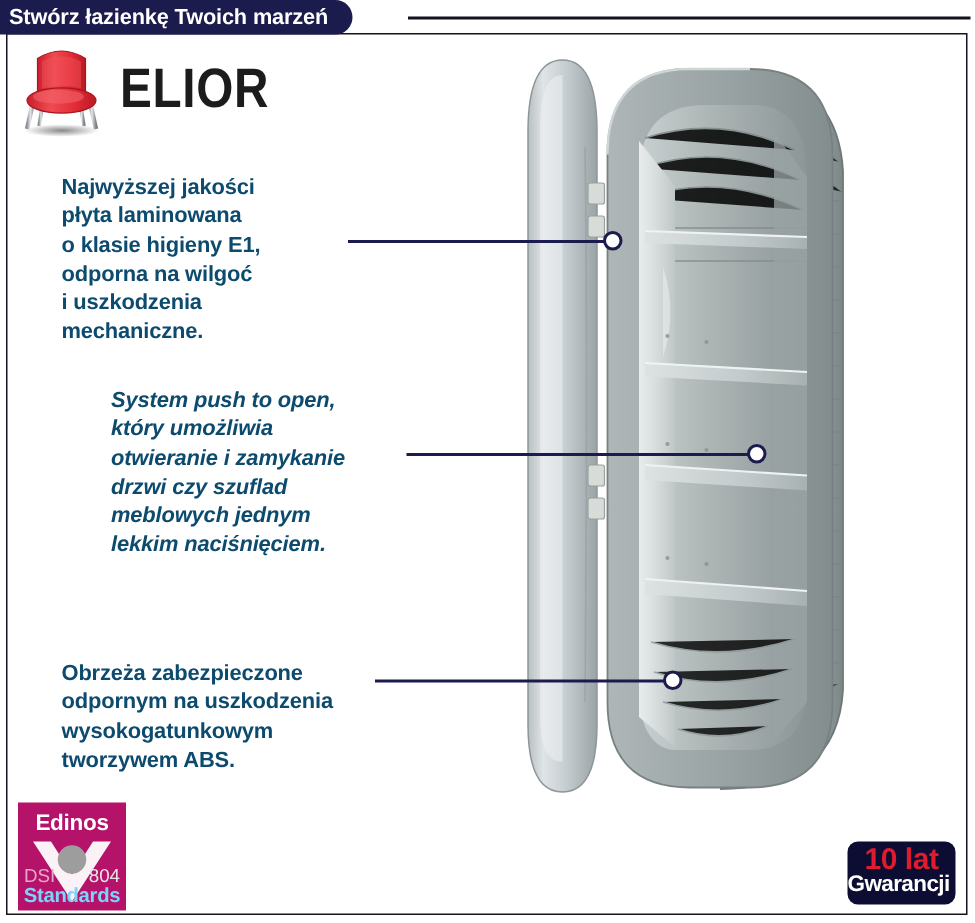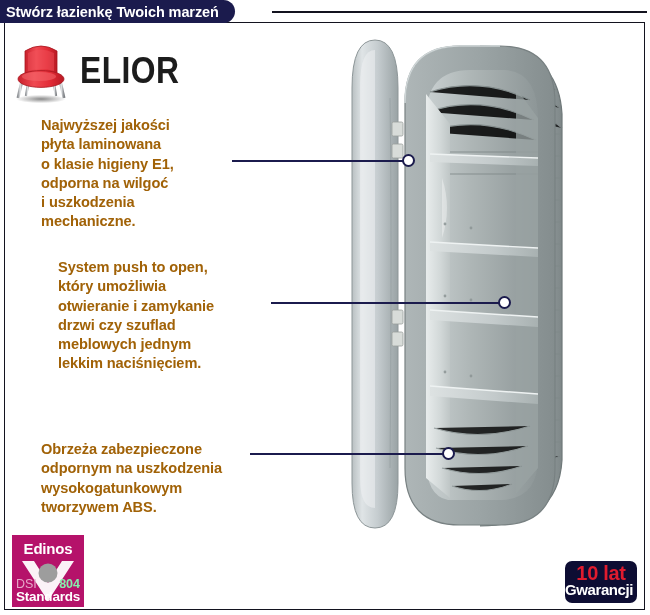--- a/index.html
+++ b/index.html
@@ -26,34 +26,34 @@
   #banner-text{
     color:#ffffff;font-weight:bold;font-size:14.5px;white-space:nowrap;
     letter-spacing:-0.1px;
   }
   #banner-rule{
     position:absolute;left:272px;top:10.5px;width:375px;height:2px;
     background:#13131f;z-index:29;
   }
 
   
-  #logo{position:absolute;left:8px;top:36px;width:180px;height:68px;z-index:20;}
+  #logo{position:absolute;left:8px;top:24px;width:180px;height:68px;z-index:20;}
   #chair{position:absolute;left:2px;top:2px;width:62px;height:66px;}
   #brand{
     position:absolute;left:72px;top:14px;
     font-family:"Liberation Sans Narrow","Liberation Sans",sans-serif;
     font-weight:bold;font-size:37px;color:#1c1c1c;letter-spacing:0.5px;
     transform:scaleX(0.86);transform-origin:left center;
   }
 
   
-  .feature{position:absolute;color:#a16207;font-weight:bold;font-size:14.6px;
+  .feature{position:absolute;color:#0c4a6e;font-weight:bold;font-size:14.6px;
            line-height:19.3px;z-index:20;white-space:pre-line;letter-spacing:-0.1px;}
   #feature-0{left:41px;top:116px;width:215px;}
-  #feature-1{left:58px;top:258px;width:215px;}
+  #feature-1{left:74px;top:258px;width:215px;font-style:italic;}
   #feature-2{left:41px;top:440px;width:230px;}
 
   
   .leader{position:absolute;height:1.6px;background:#1b1b4d;z-index:22;}
   .dot{position:absolute;width:13px;height:13px;border-radius:50%;
        background:#ffffff;border:2.4px solid #1b1b4d;box-sizing:border-box;z-index:23;}
 
   
   #product{position:absolute;left:330px;top:28px;width:300px;height:520px;z-index:10;}
 
@@ -63,25 +63,25 @@
     background:#b5126a;z-index:25;overflow:hidden;
   }
   #edinos-top{
     position:absolute;left:0;top:5px;width:100%;text-align:center;
     color:#ffffff;font-weight:bold;font-size:15px;letter-spacing:-0.2px;
   }
   #edinos-dsi{
     position:absolute;left:4px;top:42px;color:#e6a8c9;font-weight:normal;font-size:12.5px;
   }
   #edinos-804{
-    position:absolute;right:4px;top:42px;color:#86efac;font-weight:bold;font-size:12.5px;margin-left:14px;
+    position:absolute;right:4px;top:42px;color:#e5e5e5;font-weight:normal;font-size:12.5px;margin-left:14px;
   }
   #edinos-std{
     position:absolute;left:0;bottom:3px;width:100%;text-align:center;
-    color:#ffffff;font-weight:bold;font-size:13.5px;letter-spacing:-0.2px;
+    color:#7dd3fc;font-weight:bold;font-size:13.5px;letter-spacing:-0.2px;
   }
 
   #warranty{
     position:absolute;left:565px;top:561px;width:72px;height:42px;
     background:#0d0d33;border-radius:7px;z-index:25;overflow:hidden;
   }
   #warranty-top{
     position:absolute;left:0;top:1px;width:100%;text-align:center;
     color:#e01b2e;font-weight:bold;font-size:20px;letter-spacing:-0.3px;
   }

